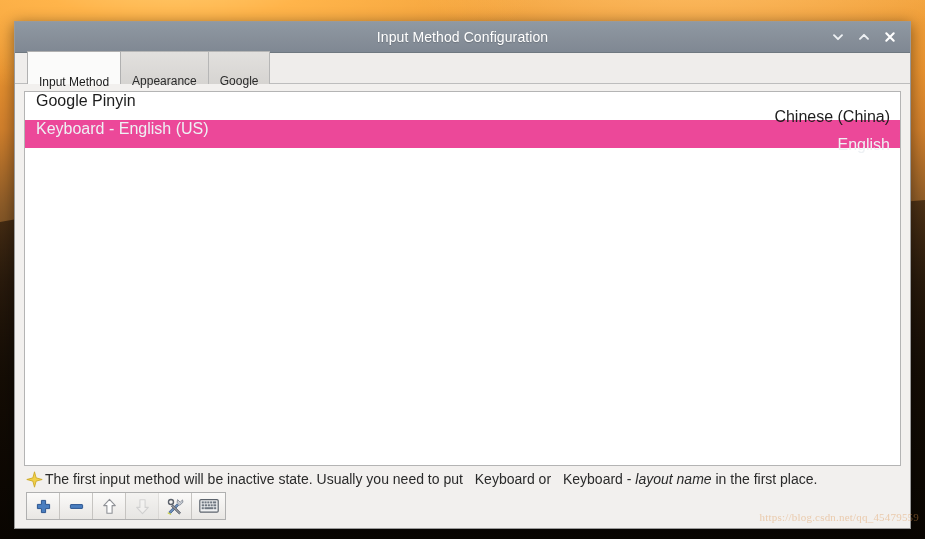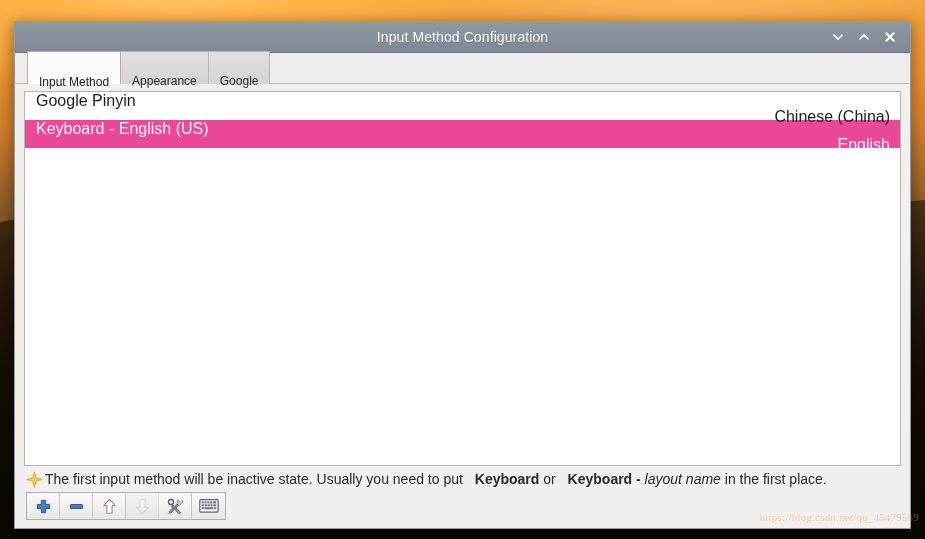--- a/index.html
+++ b/index.html
@@ -179,21 +179,21 @@
     gap: 2px;
     height: 26px;
     min-height: 26px;
     padding: 0 2px;
     font-size: 14px;
     color: #2a2a2a;
     white-space: nowrap;
     overflow: hidden;
   }
   #hint-icon { display: block; flex: 0 0 auto; }
-  #hint-text b { font-weight: bold; padding-left: 8px; }
+  #hint-text b { font-weight: normal; padding-left: 8px; }
   #hint-text i { font-style: italic; font-weight: normal; }
 
   
   #toolbar-wrap {
     height: 36px;
     min-height: 36px;
     padding: 0 0 6px 2px;
     box-sizing: border-box;
     display: flex;
     align-items: flex-start;

